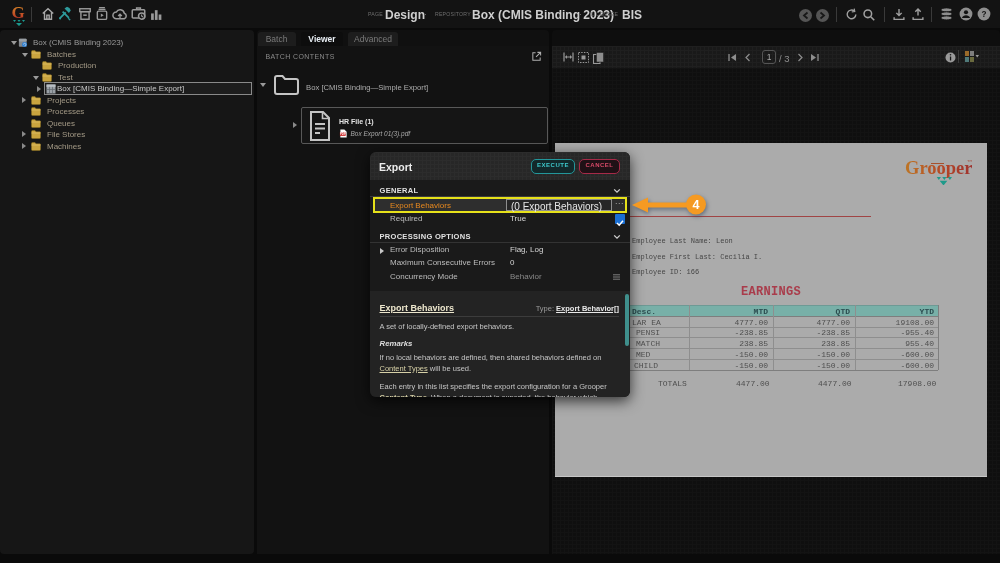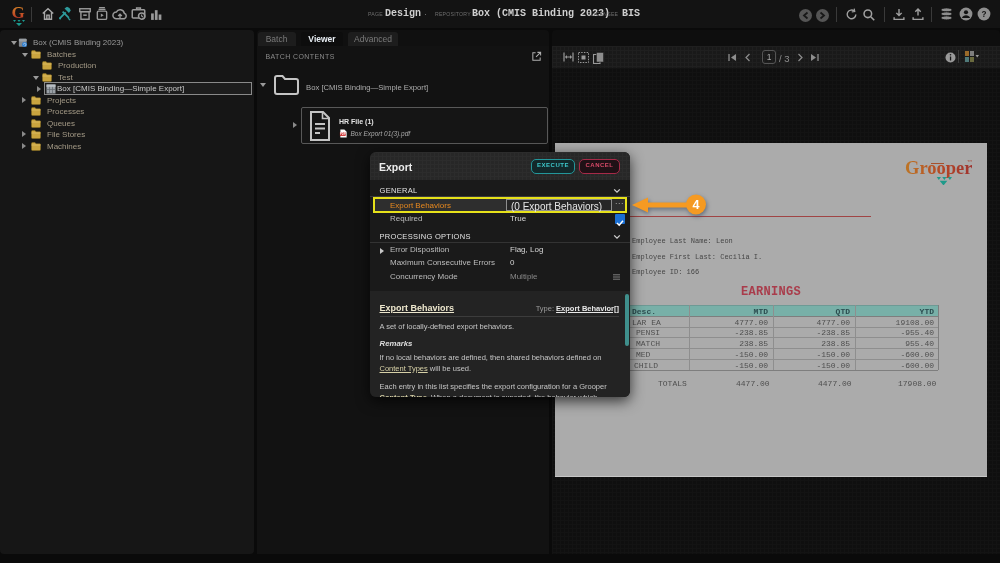--- a/index.html
+++ b/index.html
@@ -4,21 +4,21 @@
 <style>
 * { margin:0; padding:0; box-sizing:border-box; }
 html,body { width:1000px; height:563px; background:#0a0a0a; font-family:"Liberation Sans", sans-serif; overflow:hidden; }
 #app { position:absolute; top:0; left:0; width:1000px; height:563px; }
 
 
 #topbar { position:absolute; top:0; left:0; width:1000px; height:28px; background:#131313; }
 #topbar svg { position:absolute; }
 .tdiv { position:absolute; top:7px; width:1px; height:15px; background:#3a3a3a; }
 .lblsm { position:absolute; top:11px; font-size:5.2px; color:#6e6e6e; letter-spacing:0.2px; }
-.lblbig { position:absolute; top:8px; font-size:10px; font-weight:bold; color:#cfcfcf;font-family:Liberation Mono, monospace; }
+.lblbig { position:absolute; top:8px; font-size:12px; font-weight:bold; color:#cfcfcf; }
 .dot { position:absolute; top:9px; font-size:9px; color:#777; }
 
 
 #leftpanel { position:absolute; top:30px; left:0px; width:254px; height:524px; background:#161616; border-radius:4px; }
 #midpanel  { position:absolute; top:30px; left:257px; width:292px; height:524px; background:#101010; border-radius:4px; }
 #rightpanel{ position:absolute; top:30px; left:552px; width:448px; height:524px; background:#0e0e0e; border-radius:4px; }
 
 
 .trow { position:absolute; height:12px; font-size:8px; color:#a49a86; white-space:nowrap; }
 .trow .tx { position:absolute; top:1px; }
@@ -47,21 +47,21 @@
 
 
 #dlg { position:absolute; left:370px; top:152px; width:260px; height:245px; background:#1a1a1a; border-radius:6px; box-shadow:0 4px 14px rgba(0,0,0,0.7); }
 #dlg-head { position:absolute; left:0; top:0; width:260px; height:28px; border-radius:6px 6px 0 0;
   background-color:#272727;
   background-image:linear-gradient(#2c2c2c 1px, transparent 1px), linear-gradient(90deg, #2c2c2c 1px, transparent 1px);
   background-size:4px 4px; }
 .btn { position:absolute; height:14.5px; border-radius:5px; font-size:6px; font-weight:bold; text-align:center; letter-spacing:0.5px; }
 #dlg .lab { position:absolute; font-size:8px; color:#bdbdbd; white-space:nowrap; }
 #dlg .val { position:absolute; font-size:8px; color:#d6d6d6; white-space:nowrap; }
-#dlg .sect { position:absolute; font-size:7.5px; font-weight:normal; color:#e2e2e2; letter-spacing:0.3px; }
+#dlg .sect { position:absolute; font-size:7.5px; font-weight:bold; color:#e2e2e2; letter-spacing:0.3px; }
 .chev { position:absolute; width:8px; height:8px; }
 #help { position:absolute; left:0; top:139px; width:260px; height:106px; background:#232323; border-radius:0 0 6px 6px; overflow:hidden; }
 #help p { position:absolute; font-size:9.5px; color:#c6c6c6; white-space:nowrap; }
 
 
 #arrow4 { position:absolute; left:625px; top:188px; width:90px; height:35px; filter:drop-shadow(1px 2px 2px rgba(40,60,90,0.55)); }
 </style>
 </head>
 <body>
 <div id="app">
@@ -448,21 +448,21 @@
   <div style="position:absolute;left:0px;top:90px;width:260px;height:1px;background:#333;"></div>
 
   <span style="position:absolute;left:10px;top:95.6px;width:0;height:0;border-top:3px solid transparent;border-bottom:3px solid transparent;border-left:4px solid #c8c8c8;"></span>
   <div class="lab" style="left:20px;top:92.8px;">Error Disposition</div>
   <div class="val" style="left:140px;top:92.8px;">Flag, Log</div>
 
   <div class="lab" style="left:20px;top:106.2px;">Maximum Consecutive Errors</div>
   <div class="val" style="left:140px;top:106.2px;">0</div>
 
   <div class="lab" style="left:20px;top:119.6px;">Concurrency Mode</div>
-  <div class="val" style="left:140px;top:119.6px;color:#8a8a8a;">Multiple</div>
+  <div class="val" style="left:140px;top:119.6px;color:#8a8a8a;">Behavior</div>
   <svg style="position:absolute;left:243px;top:122px;" width="7" height="6" viewBox="0 0 7 6" stroke="#8a8a8a" stroke-width="0.9">
         <path d="M0 0.8 L7 0.8 M0 3 L7 3 M0 5.2 L7 5.2"></path>
       </svg>
 
   <div id="help">
     <div style="position:absolute;left:9.5px;top:11.5px;font-size:9px;font-weight:bold;color:#ece6cc;text-decoration:underline;">Export Behaviors</div>
     <div style="position:absolute;right:11px;top:13px;font-size:7.5px;color:#9a9a9a;white-space:nowrap;margin-left:44px;">Type: <span style="font-weight:bold;color:#e8e8e8;text-decoration:underline;">Export Behavior[]</span></div>
     <div style="position:absolute;left:9.5px;top:24.8px;width:239px;height:1px;background:#3c3c3c;"></div>
     <p style="left:9.5px;top:31px;font-size:7.5px;">A set of locally-defined export behaviors.</p>
     <p style="left:9.5px;top:47.6px;font-size:7.8px;font-weight:bold;color:#dedede;font-style:italic;">Remarks</p>

